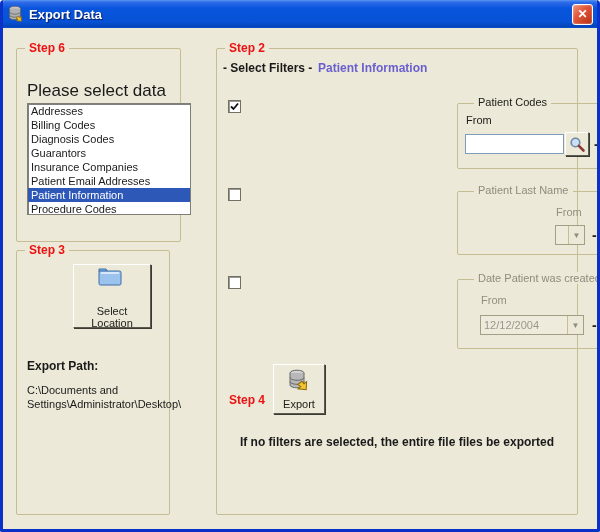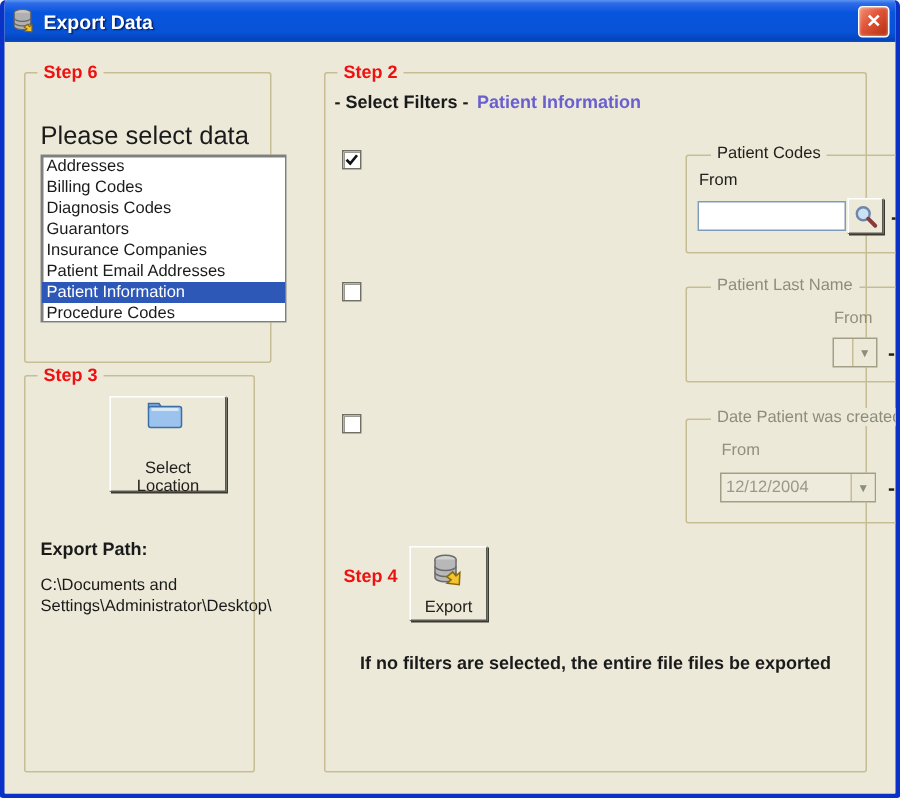--- a/index.html
+++ b/index.html
@@ -214,21 +214,21 @@
         <span class="field-label disabled" style="left:23px; top:14px;">From</span>
 
         <div class="combo" style="left:22px; top:35px; width:104px;">
           <span>12/12/2004</span>
           <span class="arrow-btn">▼</span>
         </div>
         <span class="dash" style="left:134px; top:37px;">-</span>
 
       </div>
 
-      <span class="step-label" style="top:328px; left:8px;">Step 4</span>
+      <span class="step-label" style="top:344px; left:8px;">Step 4</span>
       <button class="btn3d" style="position:absolute; left:56px; top:315px; width:52px; height:50px; gap:2px;">
         <span>
           <svg width="26" height="26" viewBox="0 0 26 26">
             <ellipse cx="11" cy="5" rx="7" ry="2.8" fill="#D2D2D2" stroke="#6A6A6A" stroke-width="1"></ellipse>
             <path d="M4 5 v12 a7 2.8 0 0 0 14 0 v-12" fill="#B8B8B8" stroke="#6A6A6A" stroke-width="1"></path>
             <path d="M4 9.5 a7 2.8 0 0 0 14 0 M4 13.5 a7 2.8 0 0 0 14 0" fill="none" stroke="#6A6A6A" stroke-width="1"></path>
             <path d="M13 12 l6 0 0 4 4 0 -6.5 7 -6.5 -7 4 0 z" transform="rotate(-40 17 18) scale(0.85) translate(3.5 4)" fill="#F4C430" stroke="#8A6A00" stroke-width="1.2"></path>
           </svg>
         </span>
         <span>Export</span>

